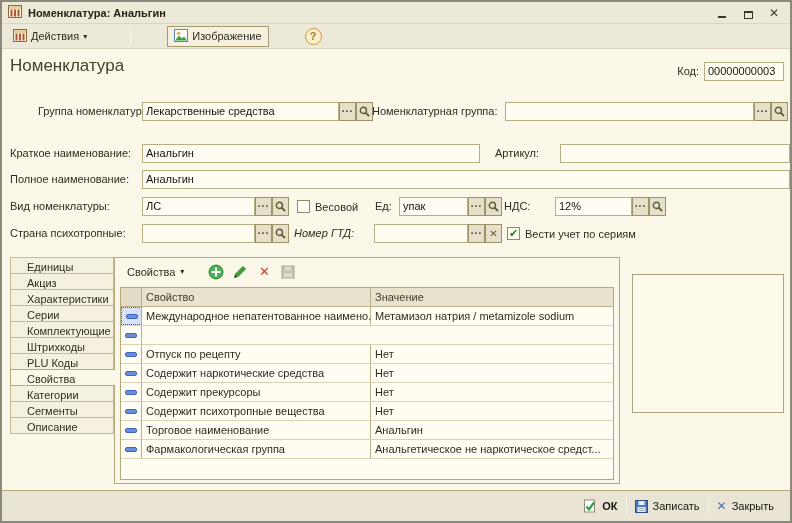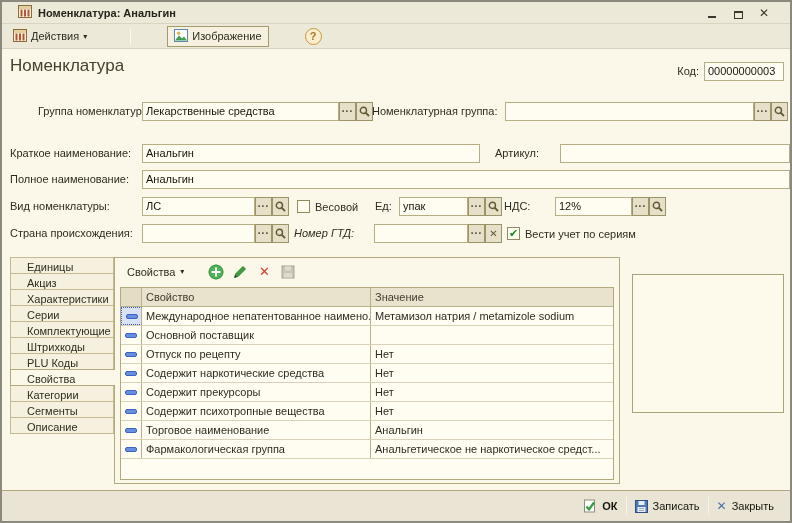--- a/index.html
+++ b/index.html
@@ -2,21 +2,21 @@
 <html><head>
 <meta charset="utf-8">
 <style>
   * { box-sizing: border-box; margin: 0; padding: 0; }
   html,body { background:#d4d0c8; }
   body { font-family:"Liberation Sans","DejaVu Sans",sans-serif; font-size:11px; color:#2e2c20; }
   .window { position:relative; width:792px; height:523px; background:#fcf8e9;
             border:2px solid #8b897c; overflow:hidden; }
   
   .titlebar { position:absolute; top:0; left:0; right:0; height:22px; background:#ece9d8;
-              display:flex; align-items:center; padding:0 16px; border-bottom:1px solid #d9d5c2; }
+              display:flex; align-items:center; padding:0 6px; border-bottom:1px solid #d9d5c2; }
   .titlebar .ttl { font-weight:bold; font-size:11px; color:#25231a; margin-left:6px; flex:1;
                    white-space:nowrap; overflow:hidden; }
   .wctl { display:flex; align-items:center; gap:10px; margin-right:2px; }
   .wctl .c { width:16px; height:14px; display:flex; align-items:flex-end; justify-content:center;
              cursor:default; color:#3a382c; }
   .min-bar { width:8px; height:2px; background:#3a382c; margin-bottom:2px; }
   .max-box { width:9px; height:8px; border:1px solid #3a382c; border-top:2px solid #3a382c; margin-bottom:1px; }
   .close-x { font-size:12px; font-weight:bold; line-height:14px; }
   
   .toolbar { position:absolute; top:22px; left:0; right:0; height:25px; background:#ece9d8;
@@ -197,21 +197,21 @@
     <span class="lbl" style="left:502px; top:150px;">НДС:</span>
     <div class="fld" style="left:553px; top:147px; width:77px;">12%</div>
     <div class="sbtn ell" style="left:630px; top:147px;">...</div>
     <div class="sbtn" style="left:647px; top:147px;">
       <svg width="11" height="11" viewBox="0 0 11 11">
           <circle cx="4.4" cy="4.4" r="3.1" fill="none" stroke="#5f5a35" stroke-width="1.4"></circle>
           <line x1="6.8" y1="6.8" x2="10" y2="10" stroke="#5f5a35" stroke-width="1.8"></line>
         </svg>
     </div>
 
-    <span class="lbl" style="left:8px; top:177px;">Страна происхождения:</span>
+    <span class="lbl" style="left:8px; top:177px;">Страна психотропные:</span>
     <div class="fld" style="left:140px; top:174px; width:113px;"></div>
     <div class="sbtn ell" style="left:253px; top:174px;">...</div>
     <div class="sbtn" style="left:270px; top:174px;">
       <svg width="11" height="11" viewBox="0 0 11 11">
           <circle cx="4.4" cy="4.4" r="3.1" fill="none" stroke="#5f5a35" stroke-width="1.4"></circle>
           <line x1="6.8" y1="6.8" x2="10" y2="10" stroke="#5f5a35" stroke-width="1.8"></line>
         </svg>
     </div>
     <span class="lbl" style="left:292px; top:177px;font-style:italic;">Номер ГТД:</span>
     <div class="fld" style="left:372px; top:174px; width:94px;"></div>
@@ -277,21 +277,20 @@
           <div class="tc tc-icon sel">
               <span class="rowbar"></span>
             </div>
           <div class="tc tc-prop">Международное непатентованное наимено...</div>
           <div class="tc tc-val">Метамизол натрия / metamizole sodium</div>
         </div>
         <div class="trow">
           <div class="tc tc-icon">
               <span class="rowbar"></span>
             </div>
-          <div class="tc tc-prop">Основной поставщик</div>
           <div class="tc tc-val"></div>
         </div>
         <div class="trow">
           <div class="tc tc-icon">
               <span class="rowbar"></span>
             </div>
           <div class="tc tc-prop">Отпуск по рецепту</div>
           <div class="tc tc-val">Нет</div>
         </div>
         <div class="trow">

